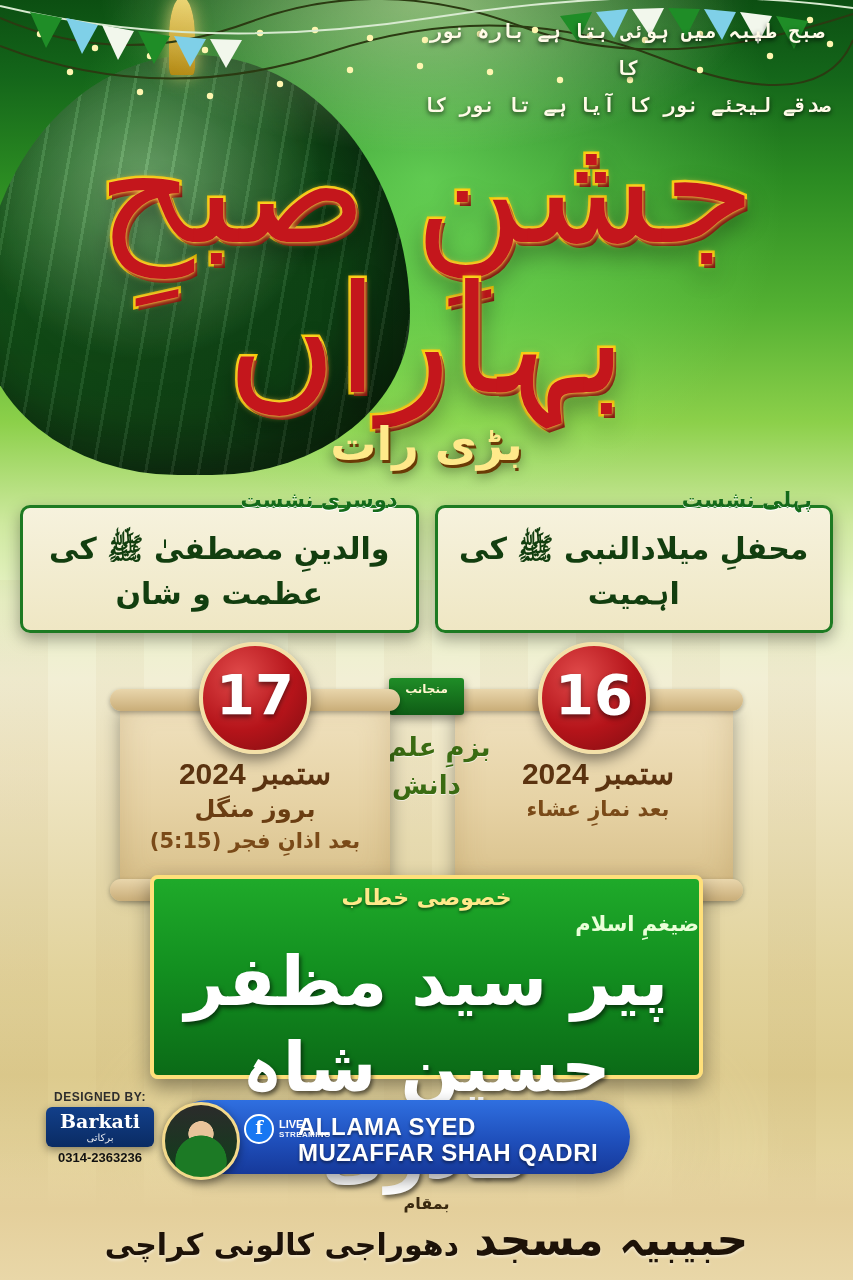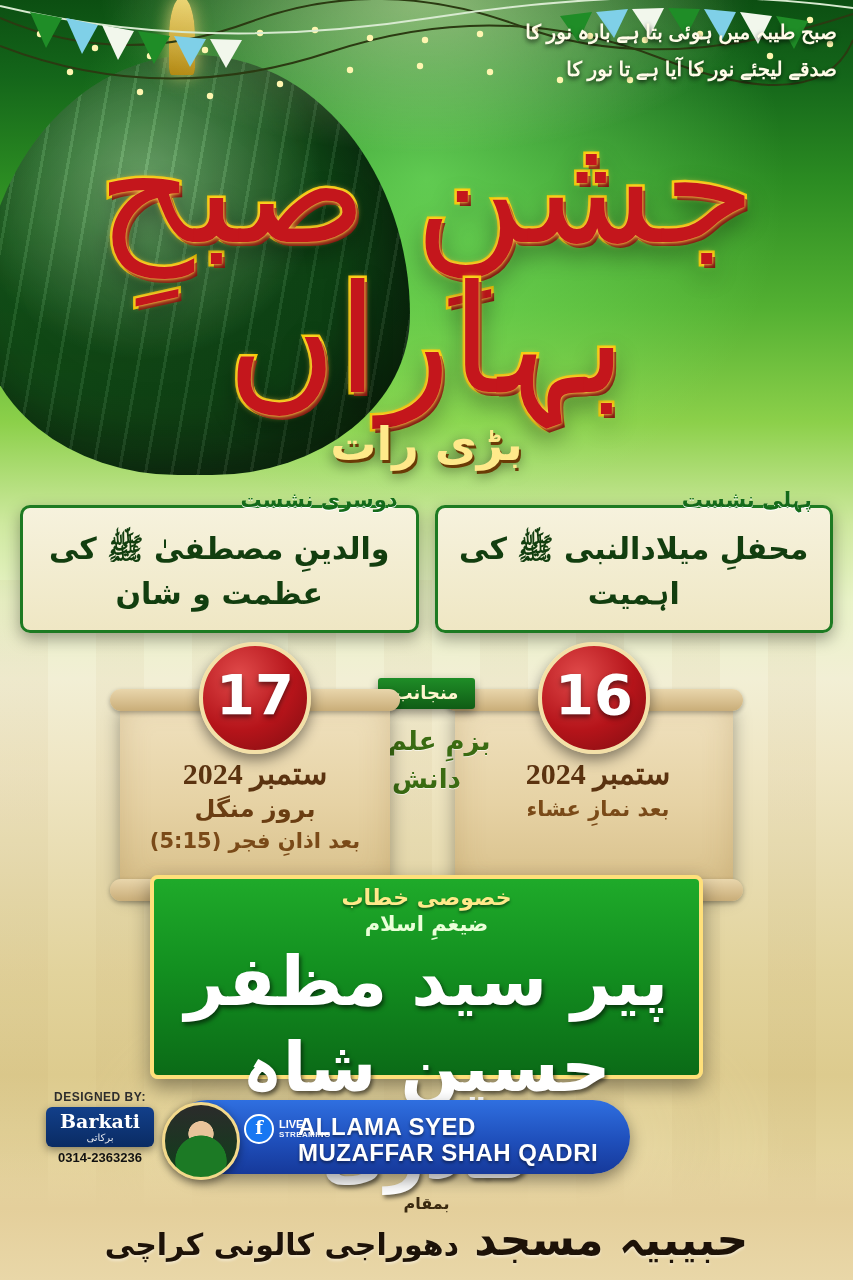--- a/index.html
+++ b/index.html
@@ -111,28 +111,28 @@
     pointer-events: none;
   }
   .lights svg { display:block; width:100%; height:150px; }
 
   
   .couplet {
     position: absolute;
     top: 14px;
     right: 16px;
     width: 420px;
-    text-align: right;
+    text-align: center;
     direction: rtl;
     color: #fffbe8;
     text-shadow: 0 2px 5px rgba(0,0,0,0.75);
     font-size: 20px;
     line-height: 1.85;
     font-weight: bold;
-    font-family: Liberation Sans, sans-serif;
+    font-family: Liberation Mono, monospace;
   }
 
   
   .title-wrap {
     position: absolute;
     top: 115px;
     left: 0; right: 0;
     text-align: center;
     direction: rtl;
   }
@@ -244,21 +244,21 @@
     box-shadow: 0 6px 14px rgba(0,0,0,0.45);
     color: #ffffff;
     font-family: "DejaVu Sans", sans-serif;
     font-size: 56px;
     font-weight: bold;
     line-height: 98px;
     text-shadow: 0 3px 5px rgba(0,0,0,0.5);
   }
   .scroll .month {
     margin-top: 56px;
-    font-family: Liberation Serif, serif;
+    font-family: Liberation Sans, sans-serif;
     font-size: 30px;
     font-weight: bold;
     color: #5b3310;
   }
   .scroll .day {
     margin-top: 4px;
     font-family: "DejaVu Sans", sans-serif;
     font-size: 24px;
     font-weight: bold;
     color: #6a3d12;
@@ -280,22 +280,22 @@
     width: 150px;
     text-align: center;
     direction: rtl;
   }
   .center-flag .flag {
     display: inline-block;
     background: linear-gradient(180deg, #1f8d27, #0f5c15);
     color: #fff6cf;
     font-family: "DejaVu Sans", sans-serif;
     font-weight: bold;
-    font-size: 18px;
-    padding: 4px 16px 6px;
+    font-size: 12px;
+    padding: 4px 16px 19px;
     border-radius: 3px;
     box-shadow: 0 4px 10px rgba(0,0,0,0.4);
   }
   .center-flag .lines {
     margin-top: 14px;
     font-family: "DejaVu Sans", sans-serif;
     font-size: 26px;
     font-weight: bold;
     color: #3a6b12;
     line-height: 1.45;
@@ -323,20 +323,21 @@
     font-weight: bold;
     color: #ffe98a;
     text-shadow: 0 2px 3px rgba(0,0,0,0.5);
   }
   .speaker-panel .honorific {
     font-family: "DejaVu Sans", sans-serif;
     font-size: 21px;
     font-weight: bold;
     color: #eaffd8;
     margin-top: 2px;
+    text-align: right;
   }
   .speaker-panel .name {
     font-family: "DejaVu Sans", sans-serif;
     font-size: 69px;
     font-weight: bold;
     color: #ffffff;
     margin-top: 2px;
     line-height: 1.25;
     text-shadow: 2px 3px 4px rgba(0,0,0,0.55);
   }

